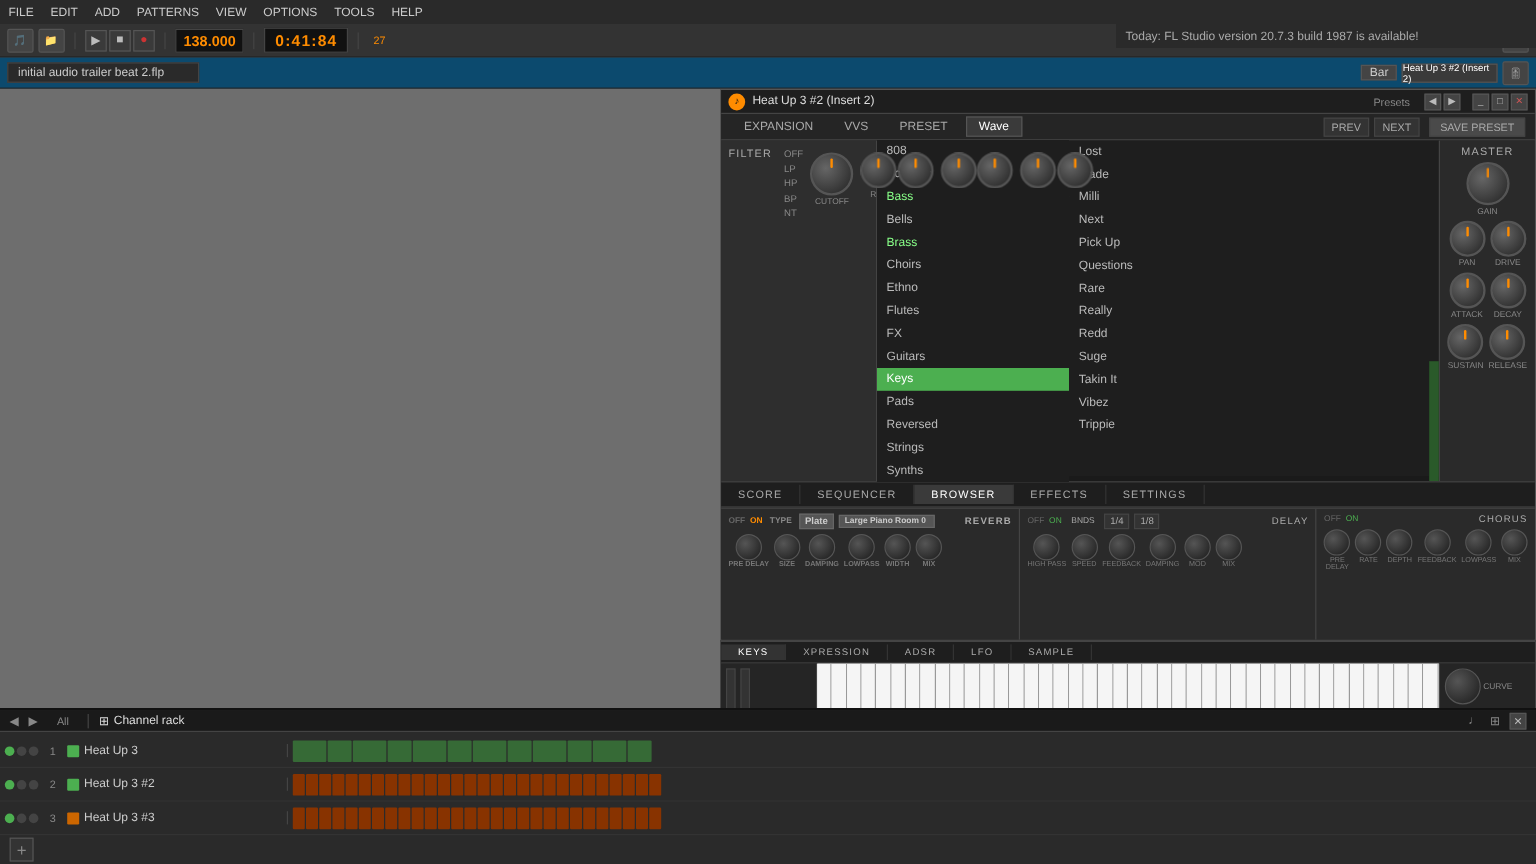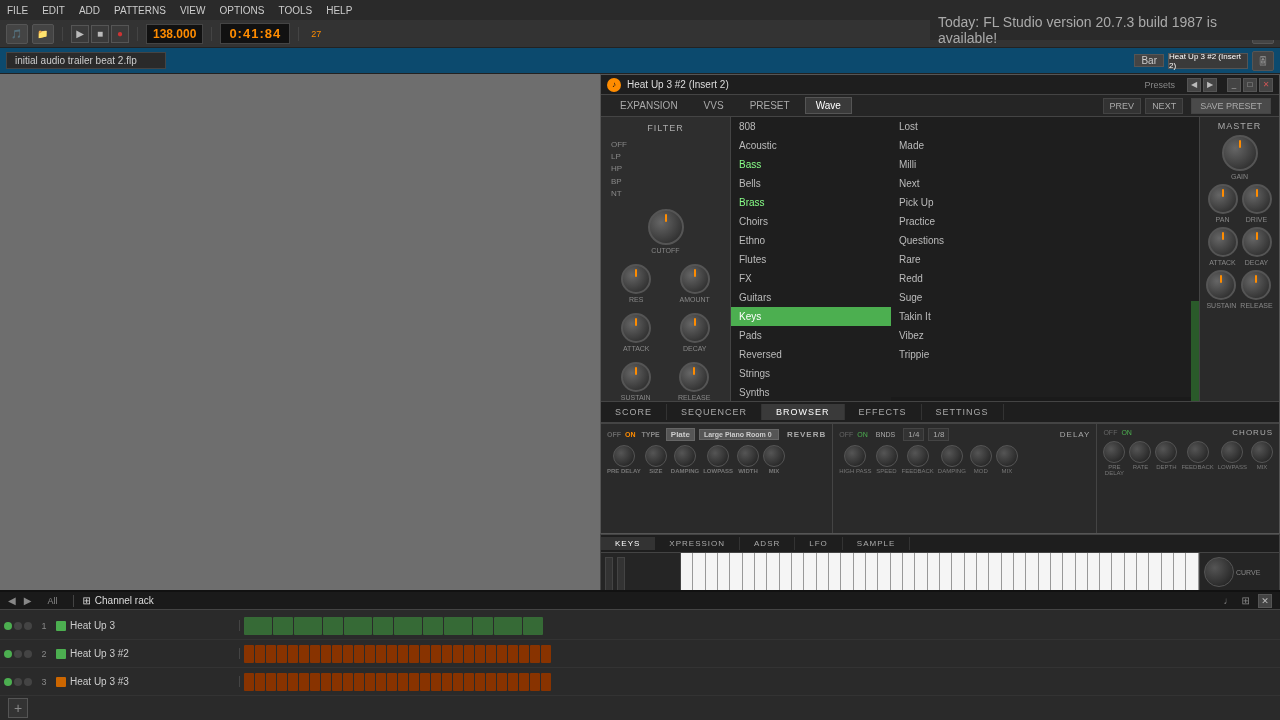--- a/index.html
+++ b/index.html
@@ -207,21 +207,21 @@
       overflow: hidden;
     }
 
     
     .filter-panel {
       width: 130px;
       background: #2e2e2e;
       border-right: 1px solid #444;
       padding: 6px;
       display: flex;
-      flex-direction: column;
+      flex-direction: row;
       gap: 6px;
     }
     .filter-label {
       font-size: 9px;
       color: #aaa;
       text-align: center;
       letter-spacing: 1px;
     }
     .filter-type-btns {
       display: flex;
@@ -376,20 +376,21 @@
     .effect-header {
       display: flex;
       align-items: center;
       gap: 4px;
       margin-bottom: 4px;
     }
     .effect-title {
       font-size: 8px;
       color: #aaa;
       letter-spacing: 1px;
+      margin-left: 17px;
     }
     .toggle-off {
       font-size: 7px;
       color: #666;
     }
     .toggle-on {
       font-size: 7px;
       color: #ff8c00;
     }
     .effect-type-btn {
@@ -675,21 +676,21 @@
   <div class="menu-item">FILE</div>
   <div class="menu-item">EDIT</div>
   <div class="menu-item">ADD</div>
   <div class="menu-item">PATTERNS</div>
   <div class="menu-item">VIEW</div>
   <div class="menu-item">OPTIONS</div>
   <div class="menu-item">TOOLS</div>
   <div class="menu-item">HELP</div>
   <div style="flex:1"></div>
   <div class="status-bar">
-    <span style="font-size:14px;color:#aaa;">Today: FL Studio version 20.7.3 build 1987 is available!</span>
+    <span style="font-size:10px;color:#aaa;">Today: FL Studio version 20.7.3 build 1987 is available!</span>
   </div>
 </div>
 
 <div class="toolbar">
   <div class="toolbar-btn">🎵</div>
   <div class="toolbar-btn">📁</div>
   <div class="separator"></div>
   <div class="toolbar-transport">
     <div class="transport-btn">▶</div>
     <div class="transport-btn">■</div>
@@ -814,23 +815,23 @@
         </div>
       </div>
 
       <div class="detail-row" style="flex:1;background:#1e1e1e;flex-direction:column;">
         <div class="detail-list" style="flex:1;">
           <div class="detail-item">Lost</div>
           <div class="detail-item">Made</div>
           <div class="detail-item">Milli</div>
           <div class="detail-item">Next</div>
           <div class="detail-item">Pick Up</div>
-          <div class="detail-item">Practice</div>
           <div class="detail-item">Questions</div>
           <div class="detail-item">Rare</div>
+          <div class="detail-item">Really</div>
           <div class="detail-item">Redd</div>
           <div class="detail-item">Suge</div>
           <div class="detail-item">Takin It</div>
           <div class="detail-item">Vibez</div>
           <div class="detail-item">Trippie</div>
 
         </div>
 
         <div style="position:relative;width:100%;height:4px;background:#1a1a1a;">
           <div style="position:absolute;right:0;top:0;width:8px;height:100px;background:#2a5a2a;top:-96px;"></div>

